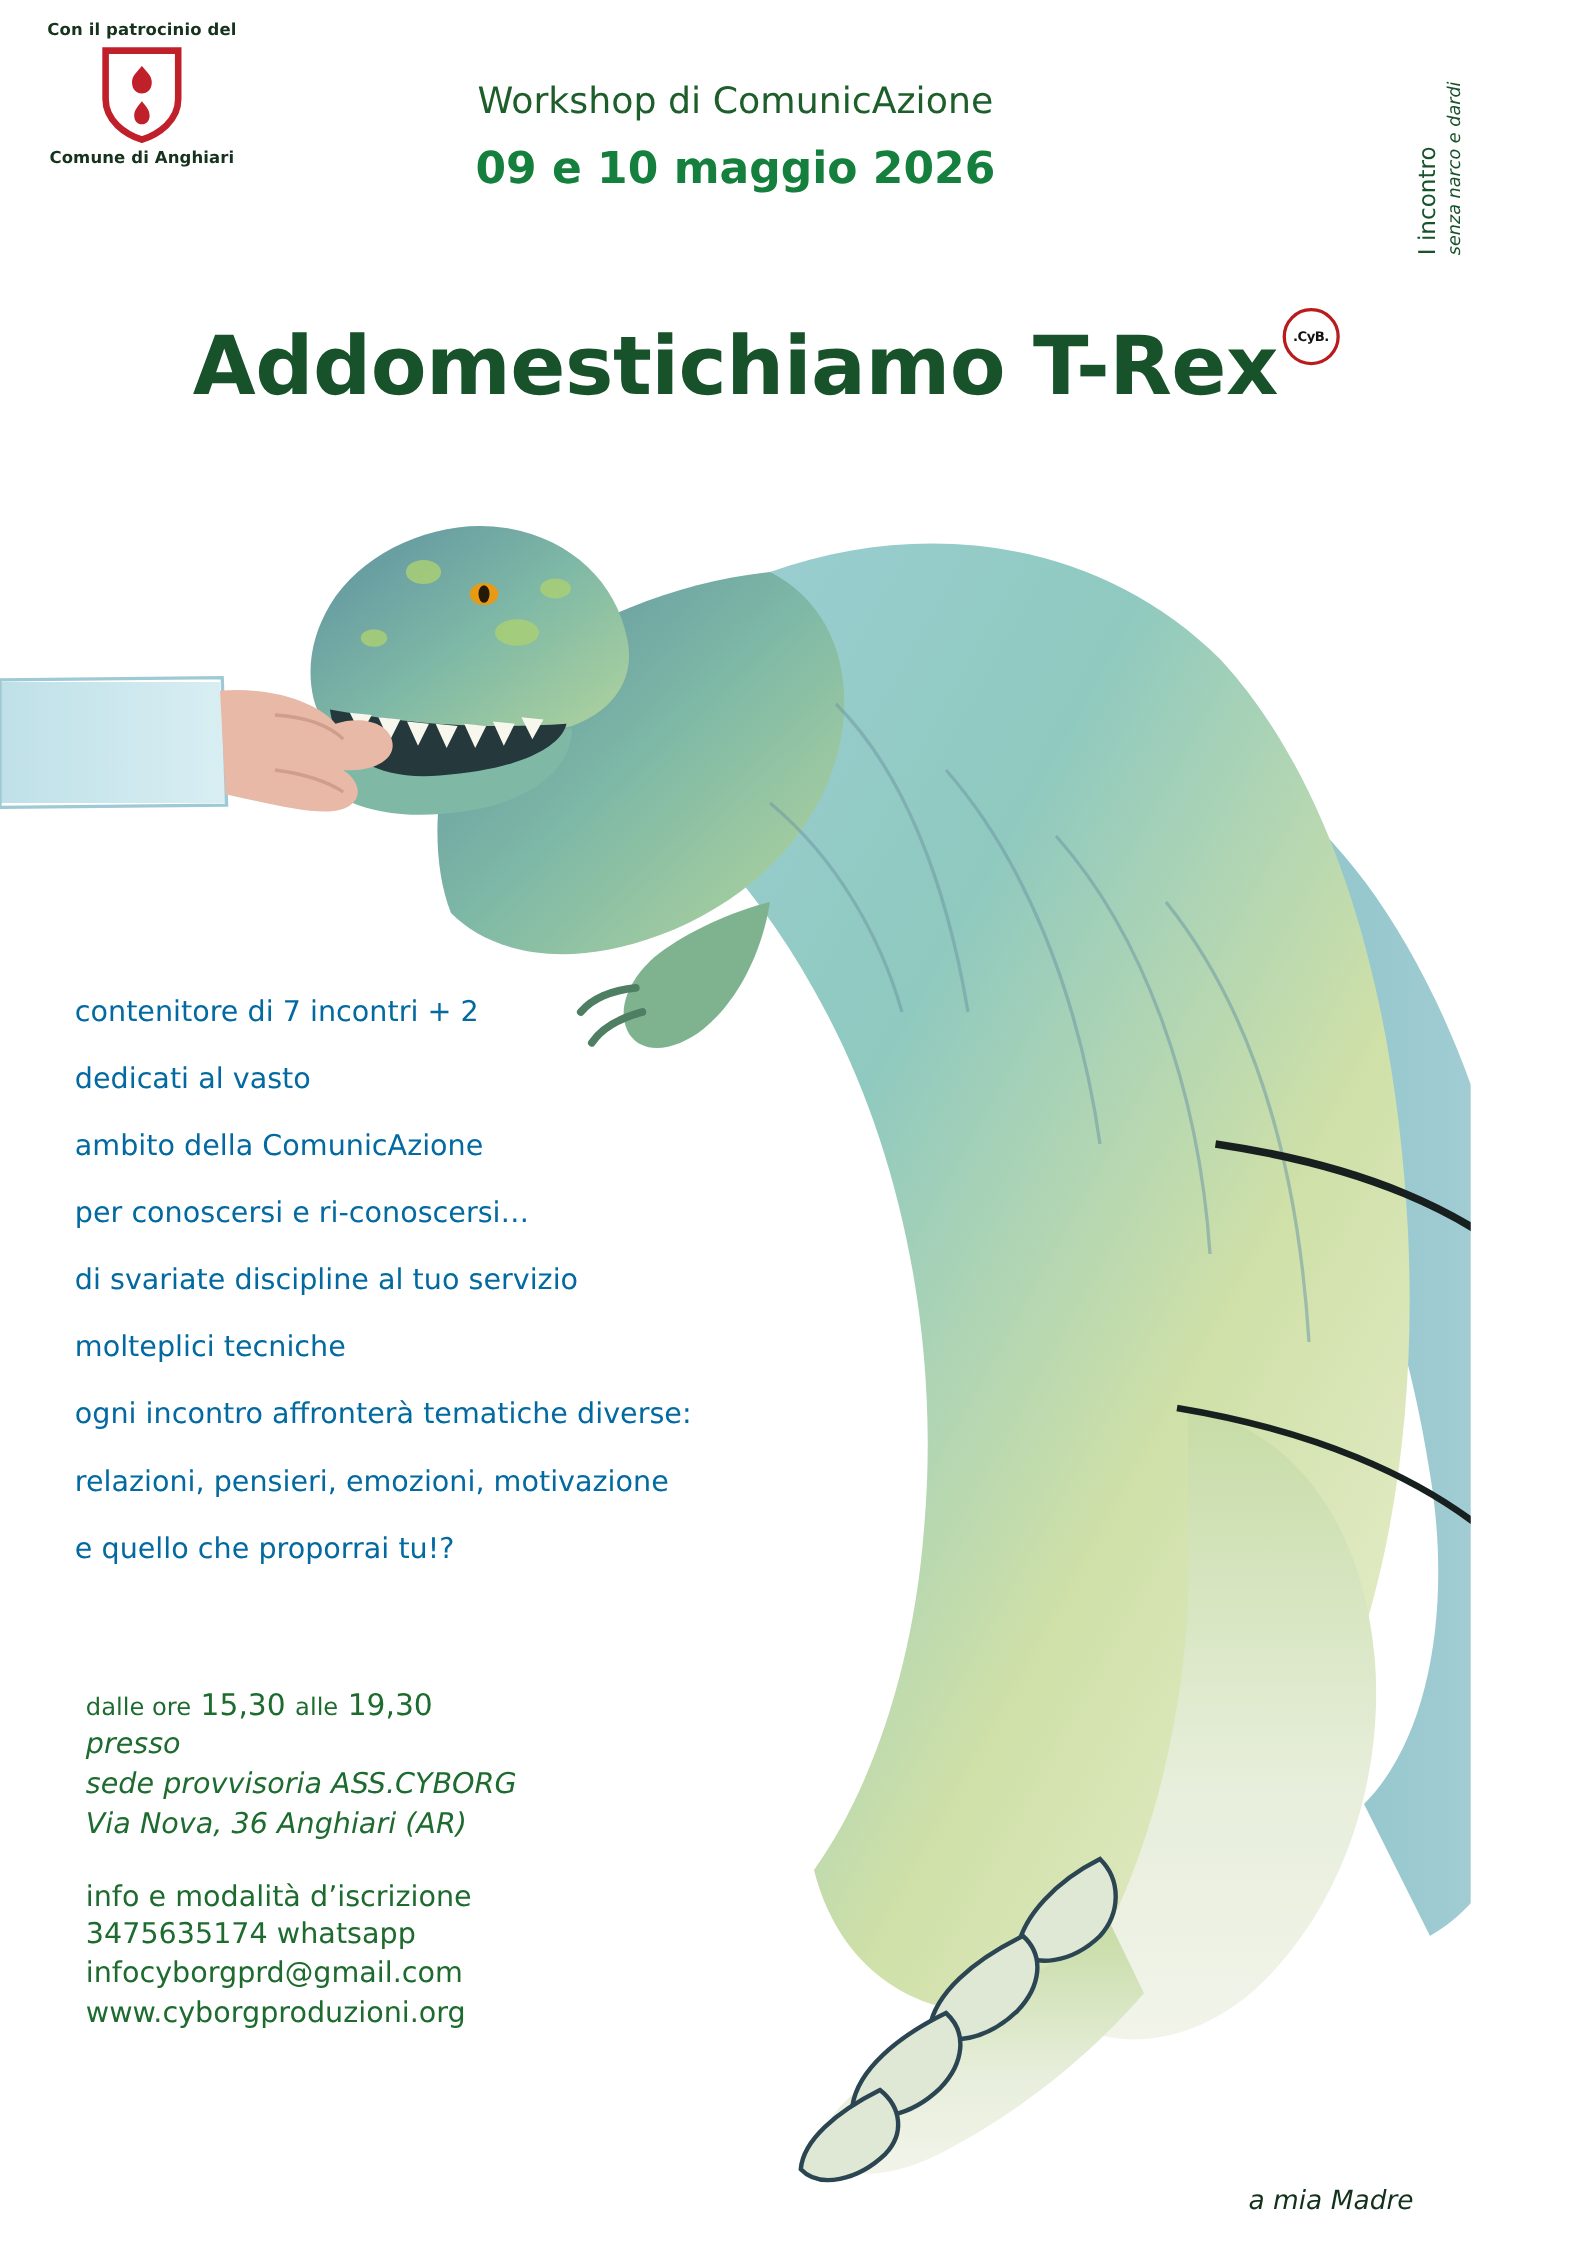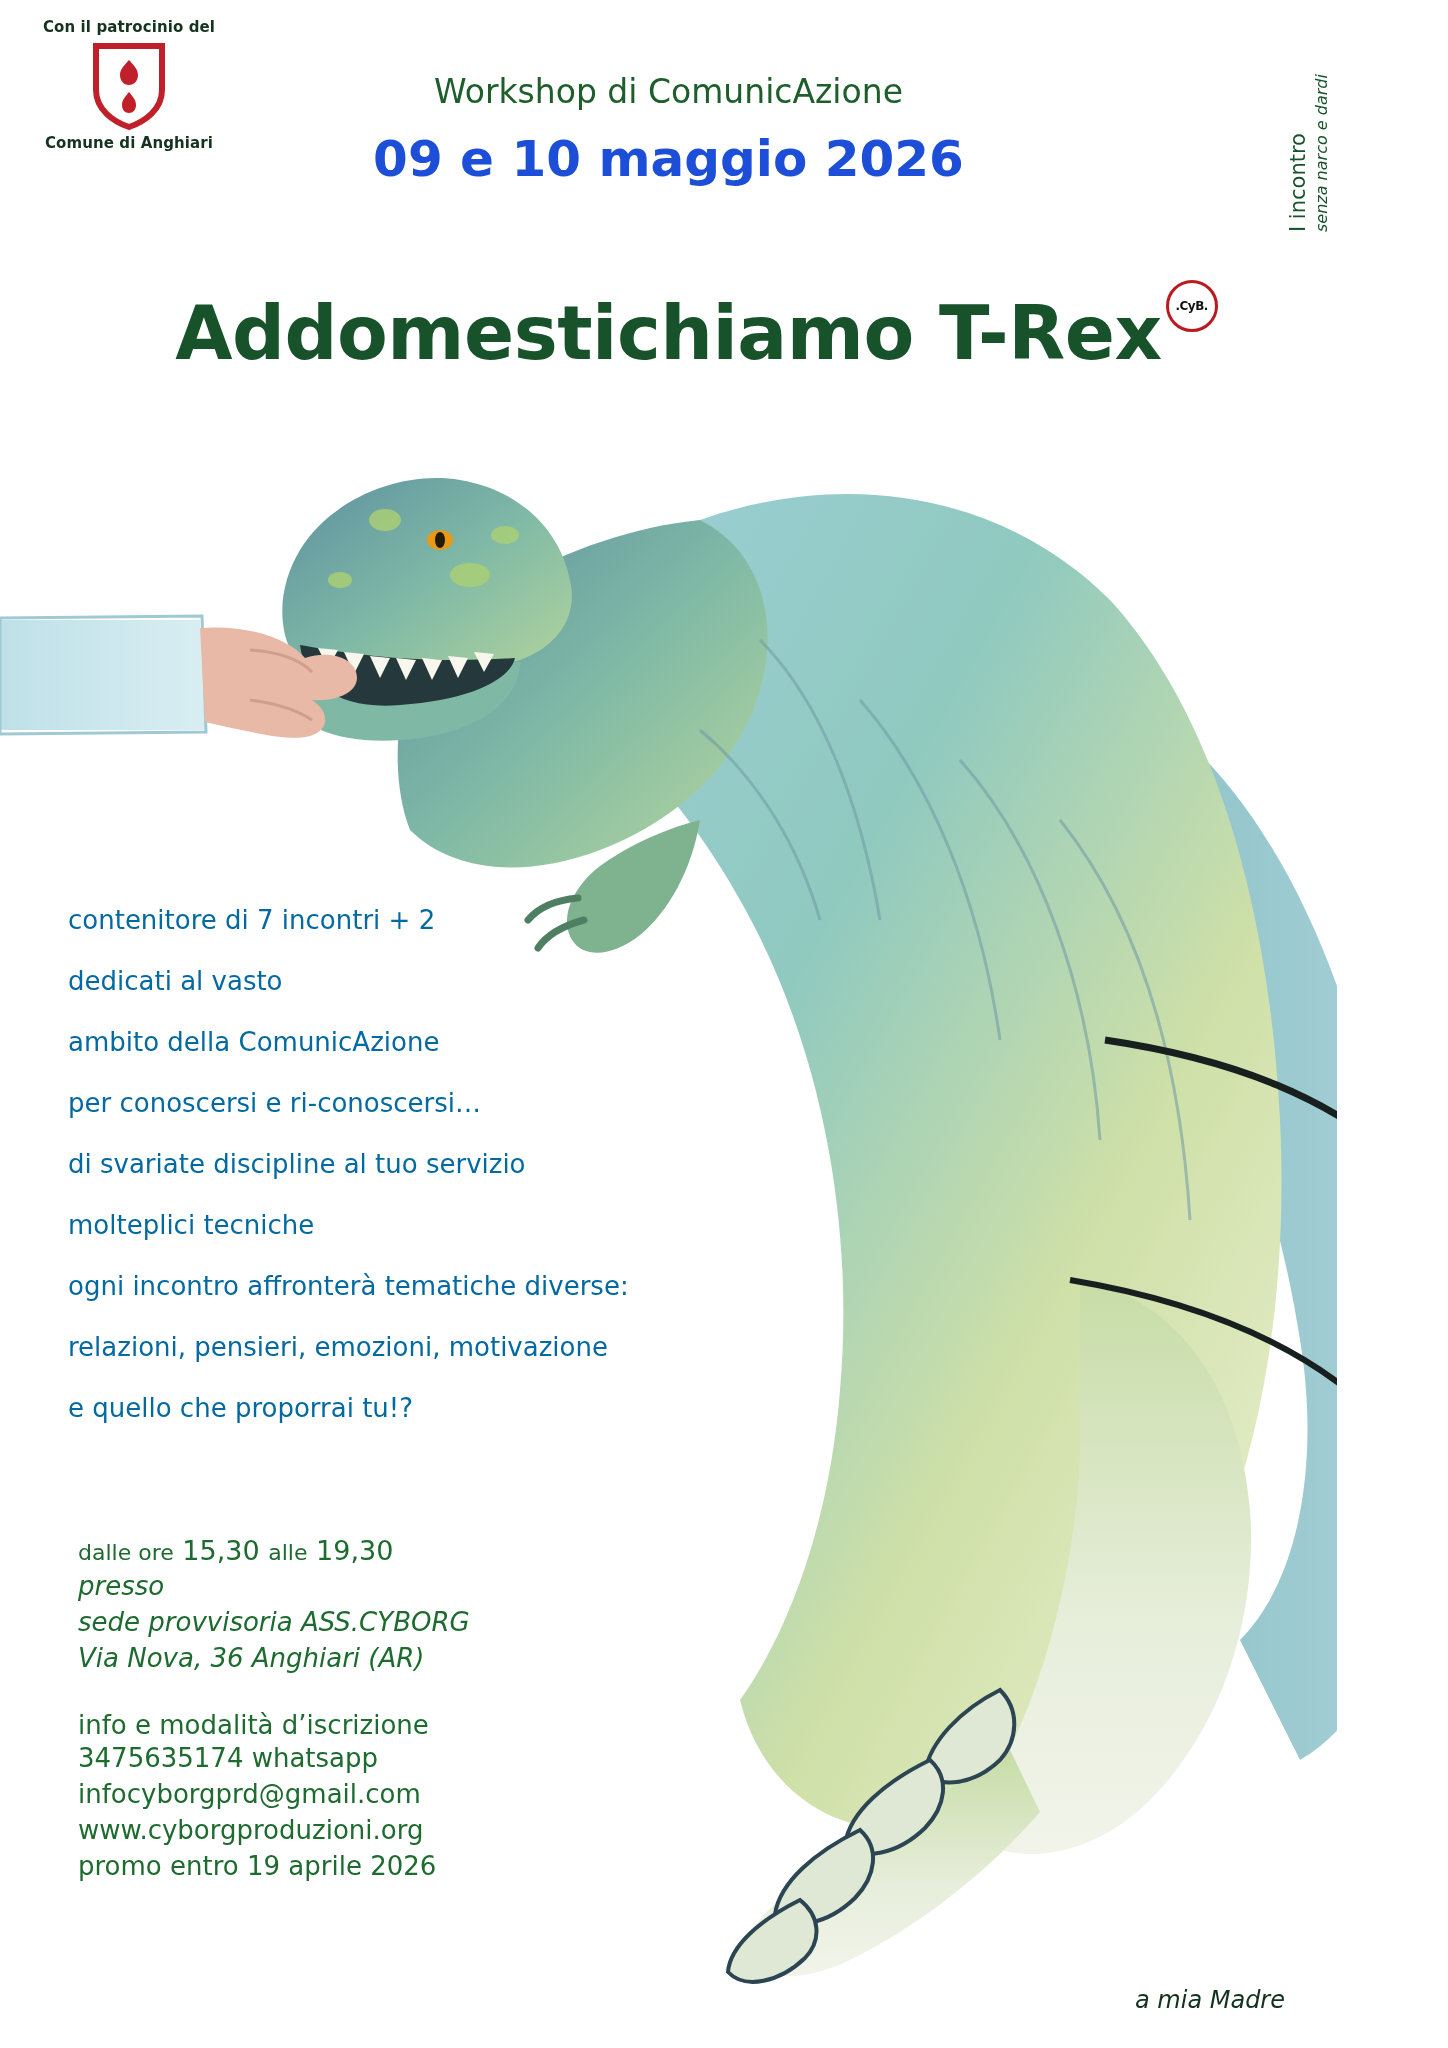--- a/index.html
+++ b/index.html
@@ -51,23 +51,23 @@
     color: #1e5e2b;
     font-family: "DejaVu Sans", sans-serif;
     margin-top: 32px;
   }
   .dates {
     position: absolute;
     left: 0;
     right: 0;
     top: 130px;
     text-align: center;
-    font-size: 50px;
+    font-size: 40px;
     font-weight: bold;
-    color: #1d4ed8;
+    color: #15803d;
   }
   .main-title {
     position: absolute;
     left: 0;
     right: 0;
     top: 250px;
     text-align: center;
     font-size: 74px;
     font-weight: bold;
     color: #17522a;
@@ -334,18 +334,17 @@
     <div class="italics">presso</div>
     <div class="italics">sede provvisoria ASS.CYBORG</div>
     <div class="italics">Via Nova, 36 Anghiari (AR)</div>
 
     <div class="iscrizione">info e modalità d’iscrizione</div>
 
     <div class="contacts">
       <div>3475635174 whatsapp</div>
       <div>infocyborgprd@gmail.com</div>
       <div>www.cyborgproduzioni.org</div>
-      <div>promo entro 19 aprile 2026</div>
     </div>
   </div>
 
   <div class="signature">a mia Madre</div>
 </div>
 
 </body></html>

